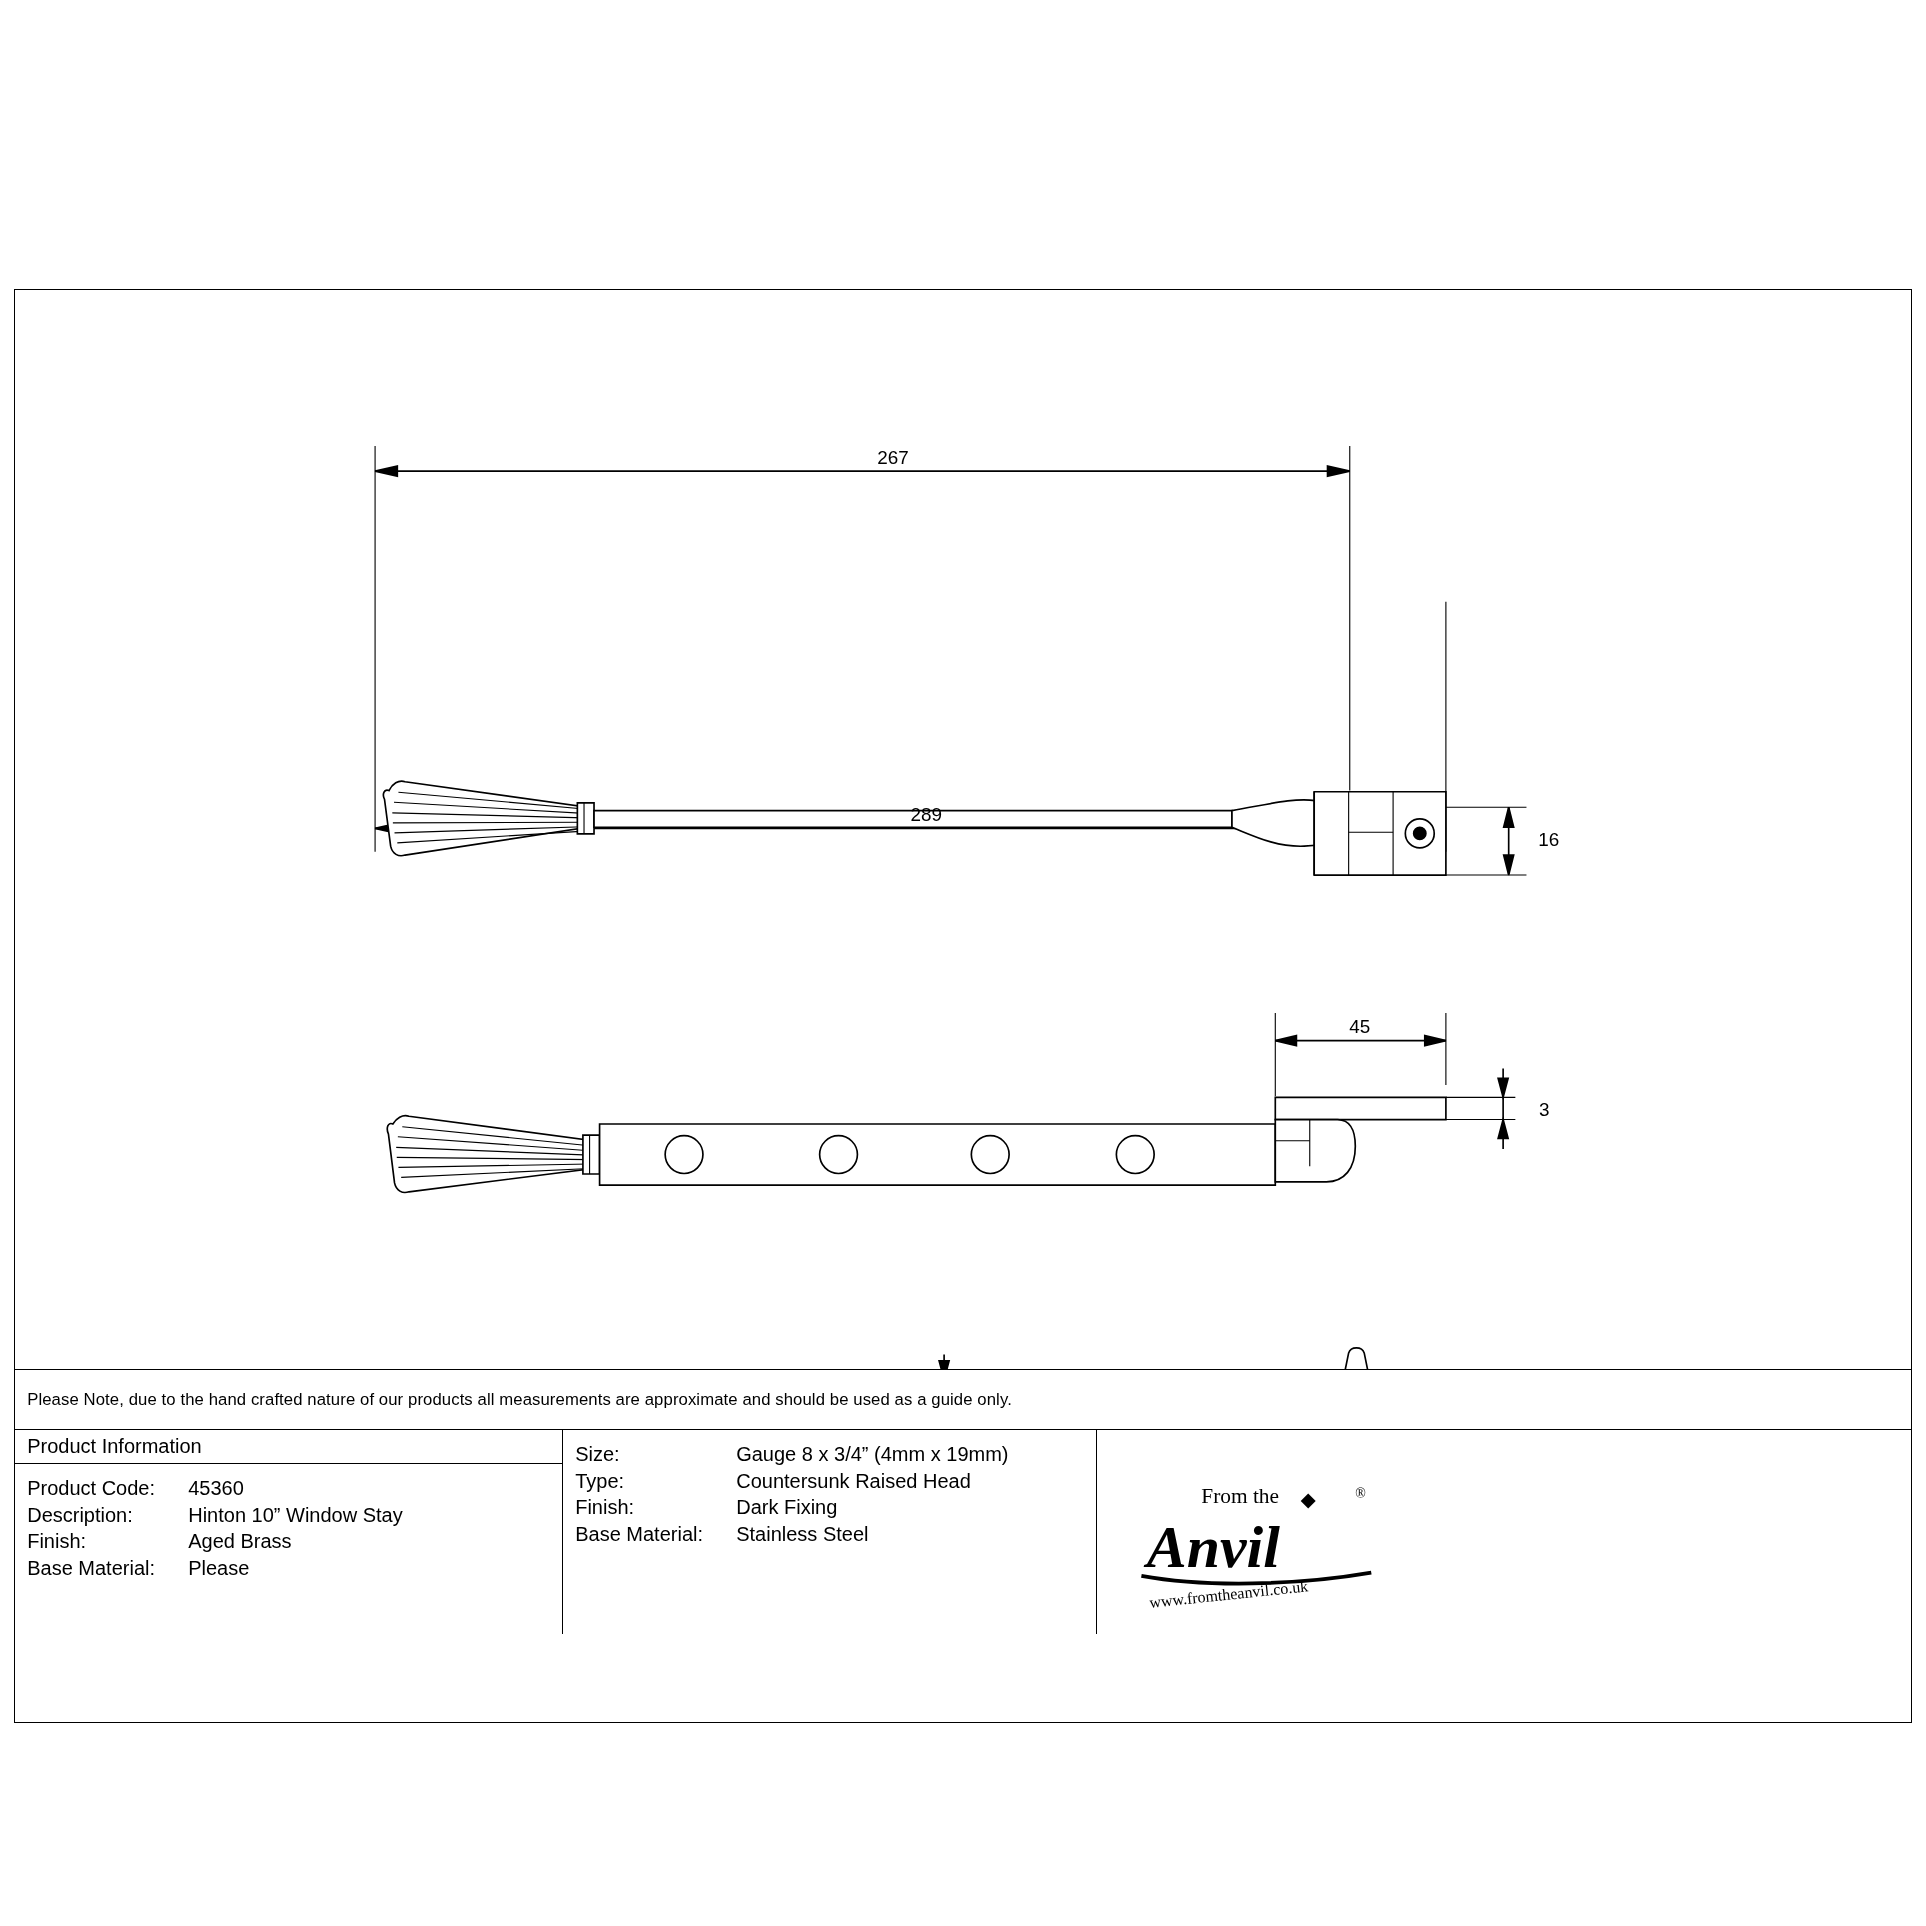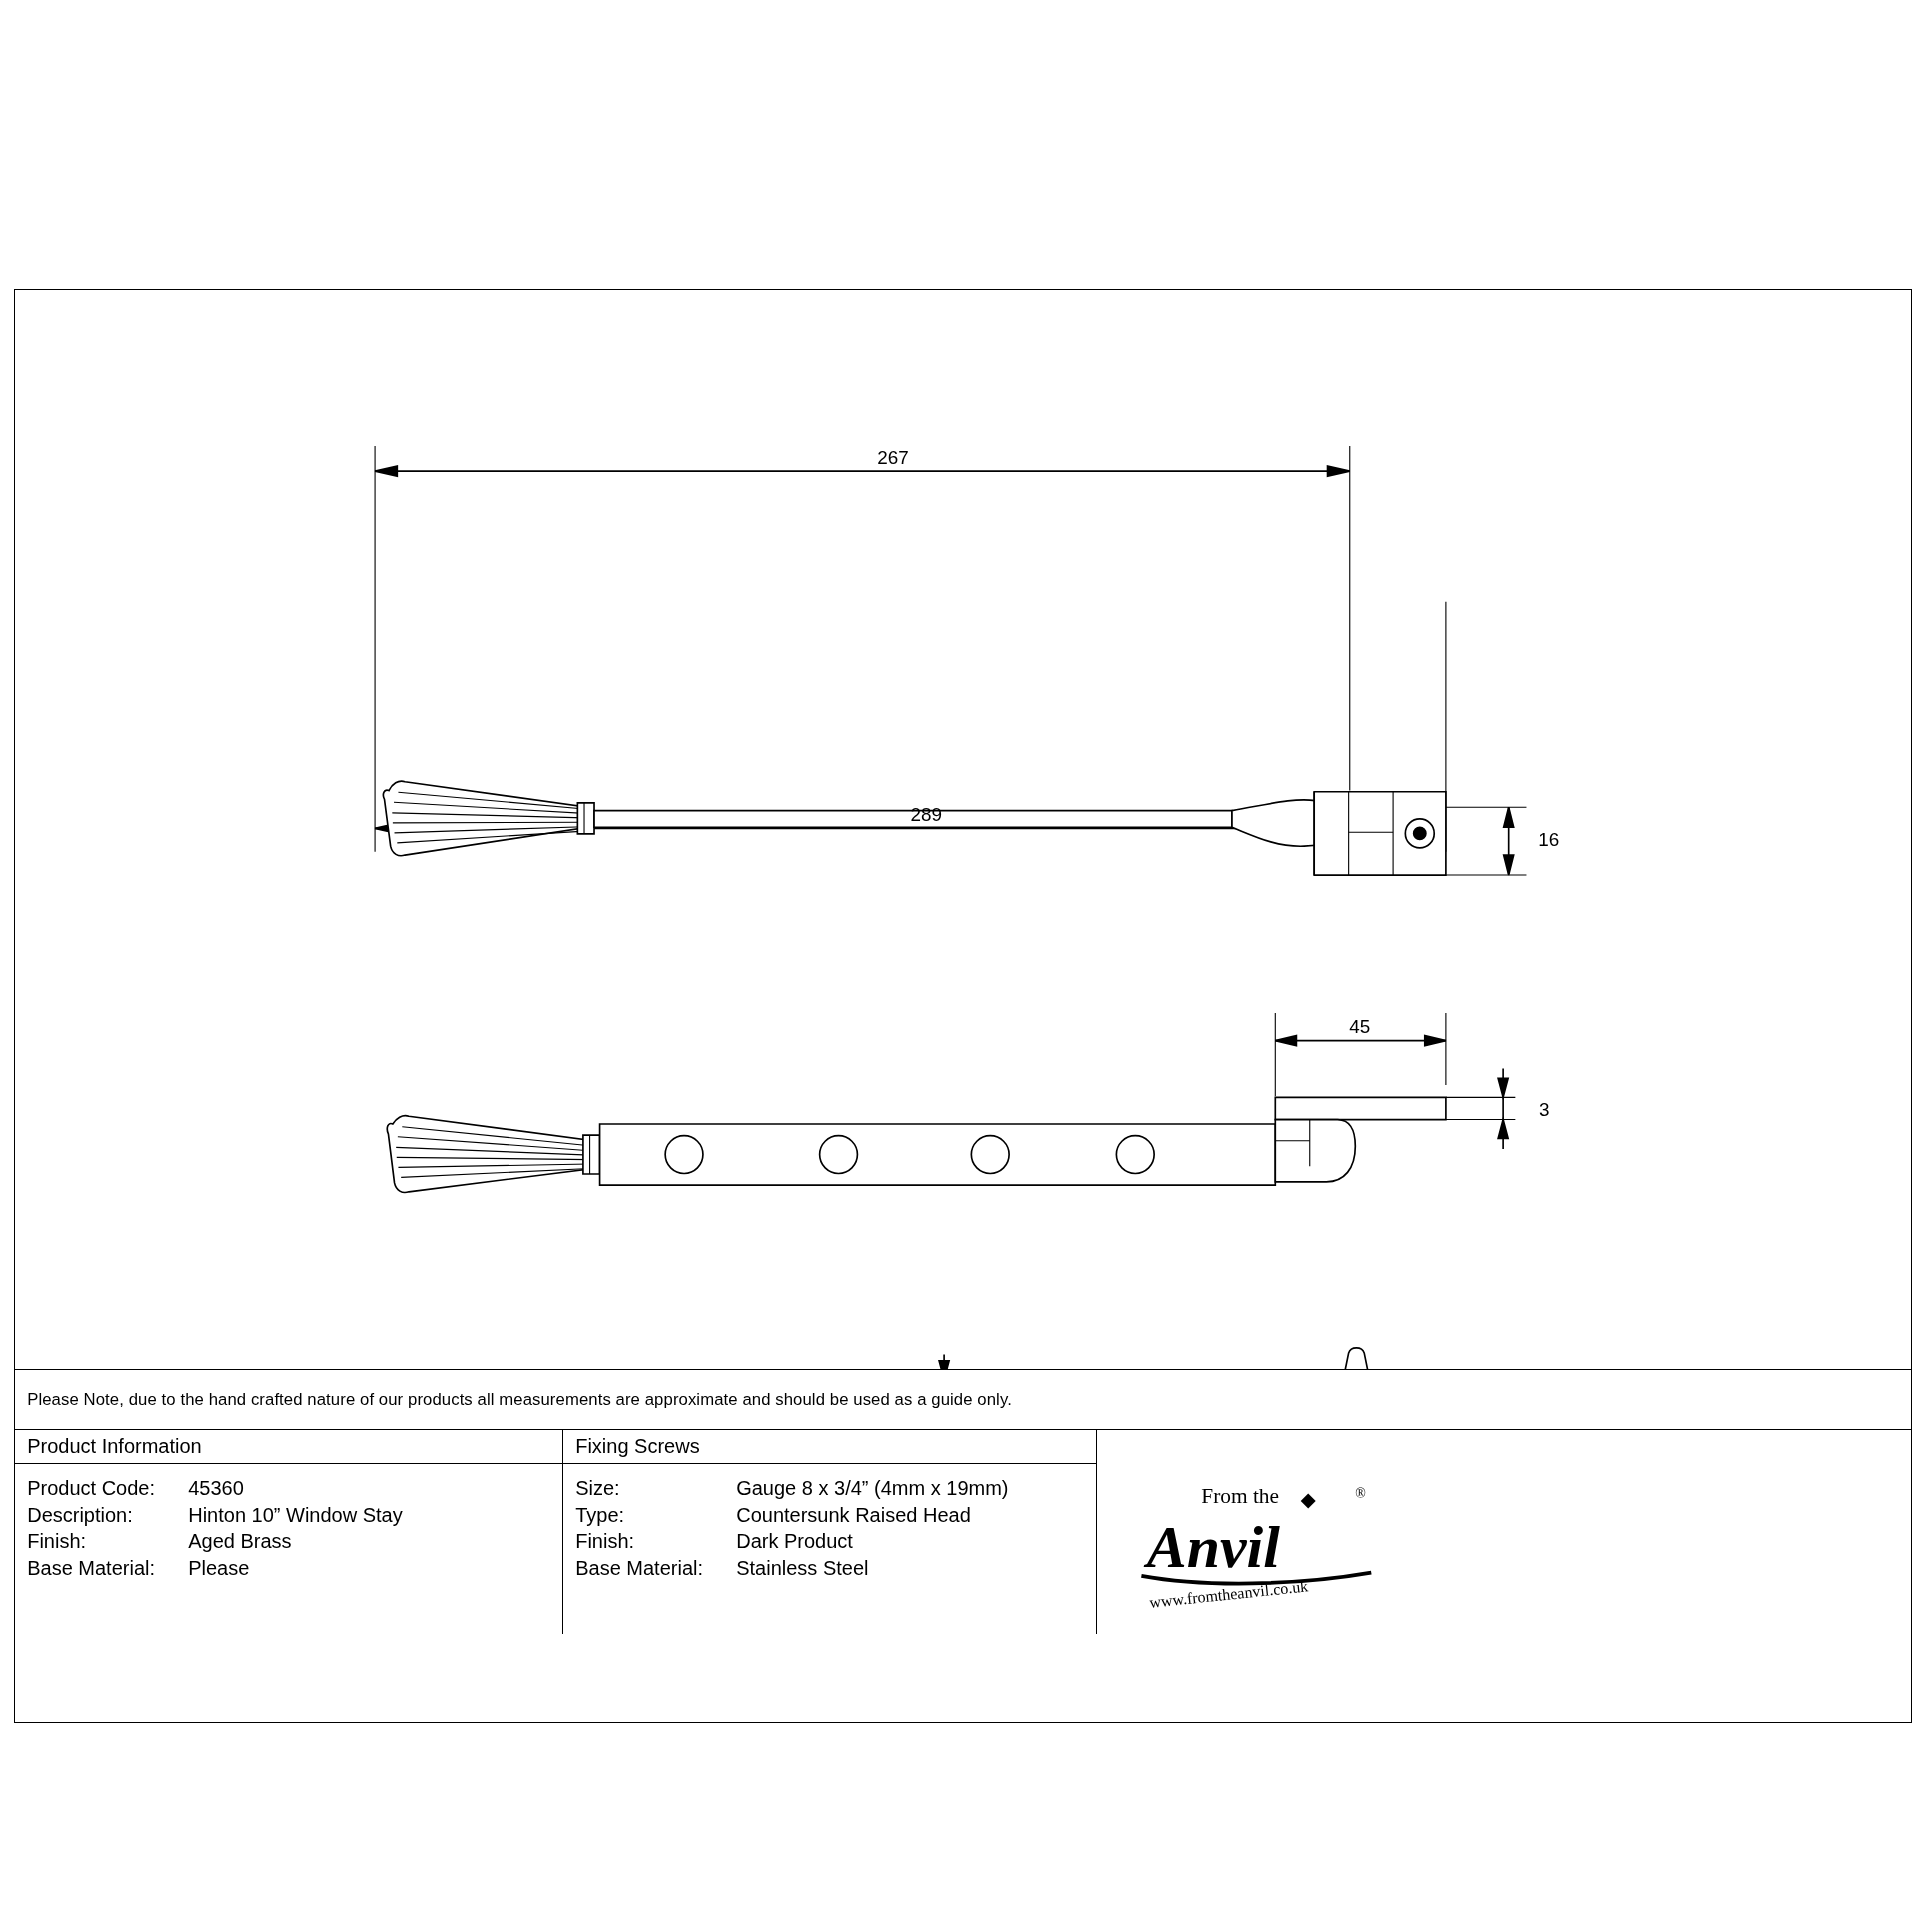--- a/index.html
+++ b/index.html
@@ -279,33 +279,32 @@
         </div>
         <div class="kv">
           <span class="k">Base Material:</span>
           <span class="v">Please</span>
         </div>
       </div>
     </div>
 
 
     <div class="col col-c">
-      <div class="col-head">Fixing Screws</div>
       <div class="col-body">
         <div class="kv">
           <span class="k">Size:</span>
           <span class="v">Gauge 8 x 3/4” (4mm x 19mm)</span>
         </div>
         <div class="kv">
           <span class="k">Type:</span>
           <span class="v">Countersunk Raised Head</span>
         </div>
         <div class="kv">
           <span class="k">Finish:</span>
-          <span class="v">Dark Product</span>
+          <span class="v">Dark Fixing</span>
         </div>
         <div class="kv">
           <span class="k">Base Material:</span>
           <span class="v">Stainless Steel</span>
         </div>
       </div>
     </div>
 
     <div class="col col-d">
       <div class="logo-wrap">

